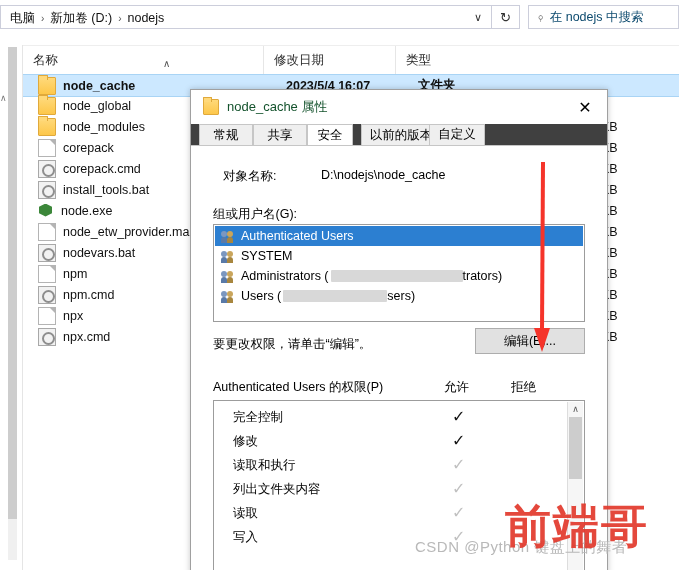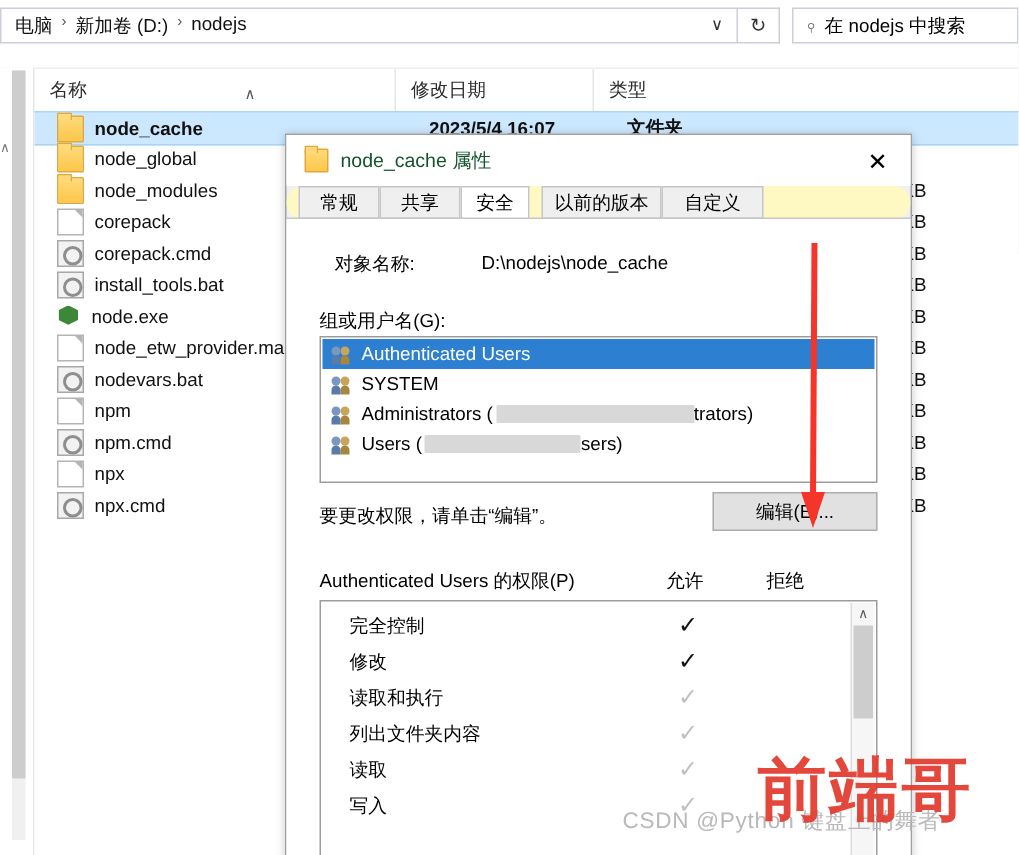--- a/index.html
+++ b/index.html
@@ -10,34 +10,34 @@
     position:relative;
   }
 
   
   #explorer{position:absolute;inset:0;background:#fff;}
 
   
   .addr-row{position:absolute;left:0;top:0;width:679px;height:34px;background:#fff;}
   .addr-box{position:absolute;left:0;top:5px;width:492px;height:24px;
             border:1px solid #cccedb;background:#fff;box-sizing:border-box;}
-  .crumbs{position:absolute;left:6px;top:3px;height:18px;display:flex;align-items:flex-start;
+  .crumbs{position:absolute;left:6px;top:3px;height:18px;display:flex;align-items:center;
           font-size:12.5px;color:#111;}
   .crumb{padding:0 3px;white-space:nowrap;}
   .crumb-sep{color:#555;font-size:10px;padding:0 3px;}
   .addr-chev{position:absolute;right:6px;top:4px;width:14px;height:14px;color:#333;
              font-size:11px;text-align:center;line-height:14px;}
   .refresh-box{position:absolute;left:492px;top:5px;width:28px;height:24px;
                border:1px solid #cccedb;border-left:none;background:#fff;box-sizing:border-box;
                display:flex;align-items:center;justify-content:center;color:#333;font-size:13px;}
   .search-box{position:absolute;left:528px;top:5px;width:151px;height:24px;
               border:1px solid #cccedb;background:#fff;box-sizing:border-box;
               display:flex;align-items:center;}
   .search-ico{margin:0 6px 0 8px;color:#6a6a6a;font-size:12px;transform:rotate(-45deg);}
-  .search-ph{color:#000000;font-size:12.5px;}
+  .search-ph{color:#0c4a6e;font-size:12.5px;}
 
   
   .col-head{position:absolute;left:0;top:45px;width:679px;height:28px;
             background:#fff;border-bottom:1px solid #e2e2e2;border-top:1px solid #eee;}
   .col{position:absolute;top:0;height:28px;line-height:28px;font-size:12.5px;color:#2b2b2b;
        border-left:1px solid #e6e6e6;padding-left:10px;box-sizing:border-box;}
   .col.first{border-left:none;}
   .sort-caret{position:absolute;top:4px;font-size:10px;color:#555;}
 
   
@@ -82,21 +82,21 @@
              display:flex;align-items:center;}
   .dlg-ico{width:14px;height:14px;margin:0 8px 0 12px;position:relative;
            background:linear-gradient(#ffd97a,#fdc74a);border:1px solid #e0a93b;border-radius:1px;}
   .dlg-ico:before{content:"";position:absolute;left:-1px;top:-3px;width:7px;height:4px;
     background:#ffd97a;border:1px solid #e0a93b;border-bottom:none;border-radius:1px 1px 0 0;}
   .dlg-title-txt{font-size:13px;color:#14532d;}
   .dlg-close{position:absolute;right:0;top:0;width:44px;height:34px;
              display:flex;align-items:center;justify-content:center;
              font-size:16px;color:#000;font-family:"DejaVu Sans",sans-serif;}
 
-  .tabstrip{position:absolute;left:0;top:34px;width:100%;height:22px;background:#fef9c3;border-radius:11px;}
+  .tabstrip{position:absolute;left:0;top:34px;width:100%;height:22px;background:#404040;}
   .tab{position:absolute;top:0;height:22px;line-height:21px;font-size:12.5px;color:#000;
        background:#efefef;border:1px solid #c6c6c6;box-sizing:border-box;
        text-align:center;white-space:nowrap;}
   .tab.active{background:#fff;border-bottom-color:#fff;}
   .tab-underline{position:absolute;left:0;top:55px;width:100%;height:1px;background:#c6c6c6;}
 
   .dlg-body{position:absolute;left:0;top:56px;right:0;bottom:0;background:#fff;}
 
   .lbl{position:absolute;font-size:12.5px;color:#000;white-space:nowrap;}
 
@@ -254,21 +254,21 @@
     <div class="dlg-ico"></div>
     <div class="dlg-title-txt">node_cache 属性</div>
     <div class="dlg-close">✕</div>
   </div>
 
   <div class="tabstrip" id="tabstrip">
       <div class="tab" style="left: 8px; width: 54px;">常规</div>
       <div class="tab" style="left: 62px; width: 54px;">共享</div>
       <div class="tab active" style="left: 116px; width: 46px;">安全</div>
       <div class="tab" style="left: 170px; width: 80px;">以前的版本</div>
-      <div class="tab" style="left: 250px; width: 68px;">自定义</div>
+      <div class="tab" style="left: 238px; width: 56px; font-family: Liberation Mono, monospace;">自定义</div>
     </div>
   <div class="tab-underline"></div>
 
   <div class="dlg-body">
 
     <div class="lbl" style="left:32px;top:22px;">对象名称:</div>
     <div class="lbl" style="left:130px;top:22px;">D:\nodejs\node_cache</div>
 
     <div class="lbl" style="left:22px;top:60px;">组或用户名(G):</div>
 

